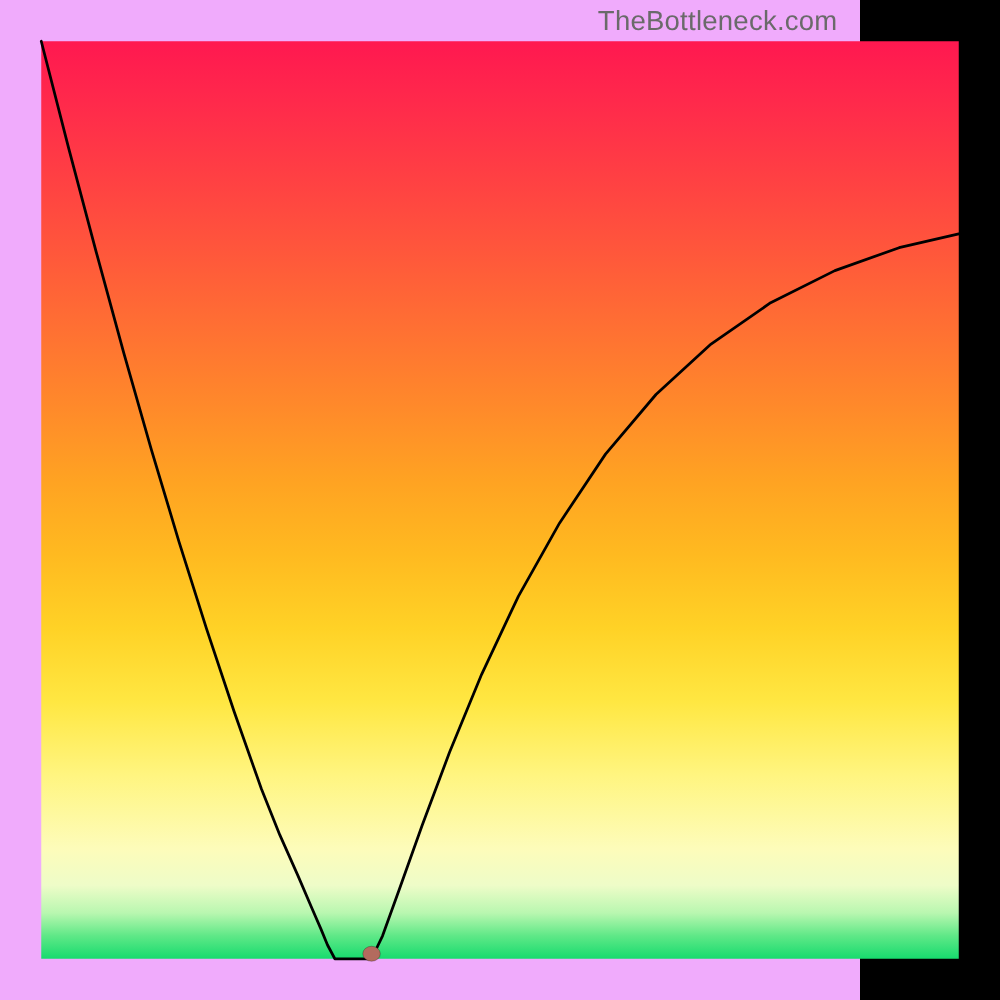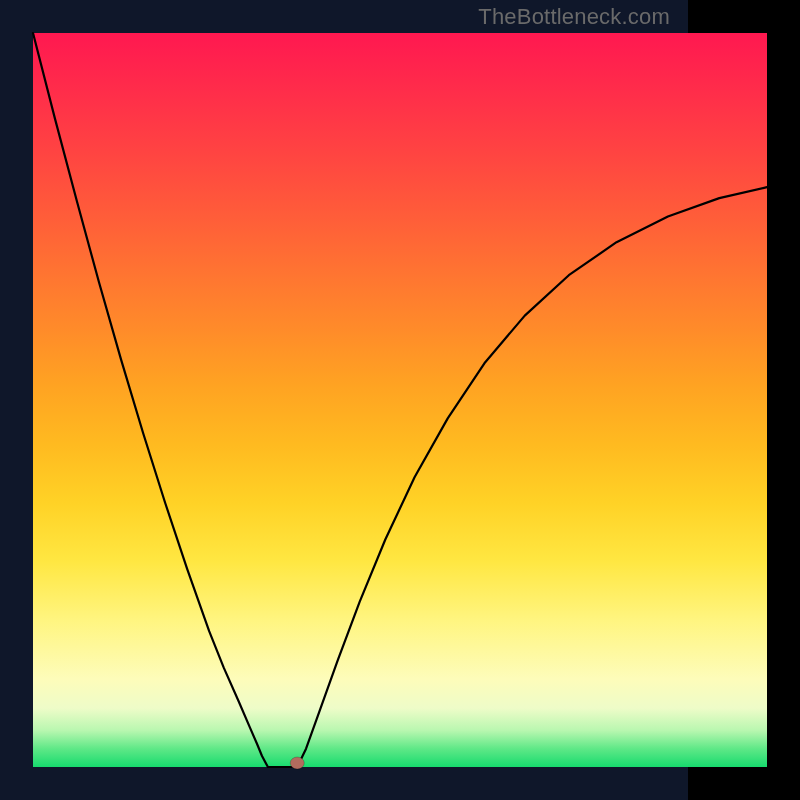--- a/index.html
+++ b/index.html
@@ -8,21 +8,21 @@
     width: 800px;
     height: 800px;
     background: #000;
     overflow: hidden;
     font-family: Arial, Helvetica, sans-serif;
   }
   .frame {
     position: relative;
     width: 688px;
     height: 800px;
-    background: #0f172a;
+    background: #f0abfc;
   }
   .watermark {
     position: absolute;
     top: 4px;
     right: 18px;
     color: #6a6a6a;
     font-size: 22px;
     font-weight: 500;
     letter-spacing: 0.2px;
     z-index: 10;

